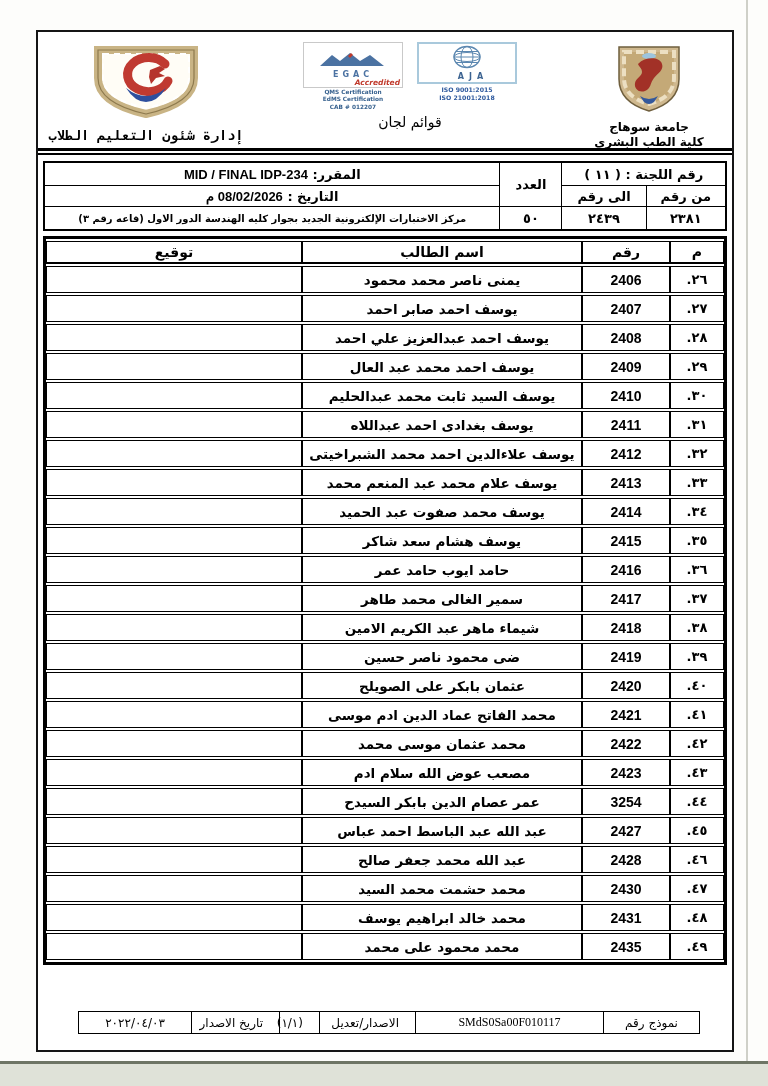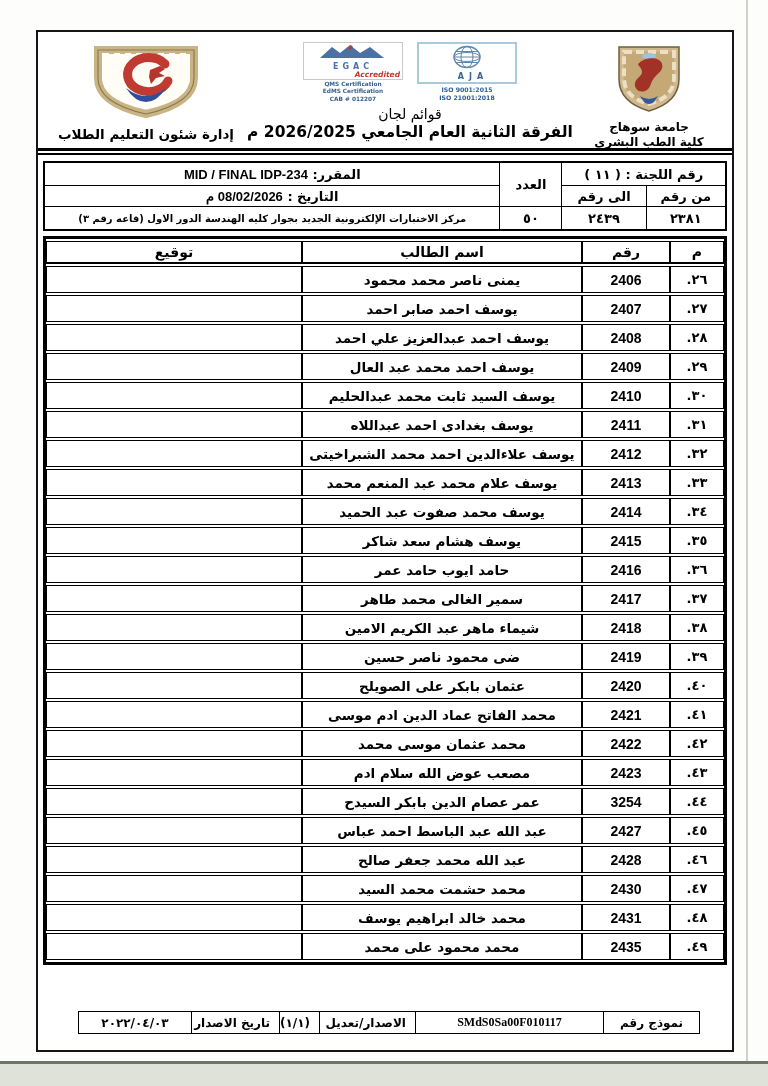--- a/index.html
+++ b/index.html
@@ -14,26 +14,26 @@
 
   .page-frame{
     position:absolute;left:36px;top:30px;width:698px;height:1022px;
     border:2px solid #151515;background:#fff;box-sizing:border-box;
   }
 
   
   .header{display:flex;height:116px;padding:8px 8px 0;box-sizing:border-box;}
   .univ-block{width:150px;text-align:center;padding-top:4px;}
   .univ-caption{font-weight:bold;font-size:12px;line-height:1.25;margin-top:2px;}
-  .dept-block{width:200px;text-align:center;padding-top:2px;}
+  .dept-block{width:200px;text-align:center;padding-top:2px;font-family:Liberation Mono, monospace;}
   .dept-caption{font-weight:bold;font-size:13.5px;margin-top:2px;}
   .center-block{flex:1;text-align:center;padding-top:2px;}
   .logos-row{display:flex;justify-content:center;gap:14px;direction:ltr;}
   .egac{width:100px;}
-  .egac-box{border:1px solid #c9c9c9;background:#fff;padding:1px 2px 0;}
+  .egac-box{border:1px solid #c9c9c9;background:#fff;padding:9px 2px 0;}
   .egac-name{font-size:8px;font-weight:bold;letter-spacing:4px;color:#4b72a2;line-height:1;}
   .egac-accred{font-size:7.5px;font-weight:bold;font-style:italic;color:#c0392b;line-height:1.1;text-align:right;}
   .egac-lines{font-size:5.8px;font-weight:bold;color:#38628f;line-height:1.25;margin-top:1px;}
   .aja{width:100px;}
   .aja-box{border:2px solid #a9c9dc;background:#fff;padding:1px 0 0;}
   .aja-name{font-size:8px;font-weight:bold;letter-spacing:5px;color:#3c6391;line-height:1.1;padding-left:12px;}
   .aja-lines{font-size:6.2px;font-weight:bold;color:#2f5a9e;line-height:1.3;margin-top:2px;}
   .doc-title{font-weight:normal;font-size:14px;margin-top:3px;}
   .doc-subtitle{font-weight:bold;font-size:15.5px;margin-top:1px;}
 
@@ -67,21 +67,21 @@
   .c-num{font-weight:bold;font-size:14px;font-family:"Liberation Sans",sans-serif;margin-top:29px;}
   .c-name{font-weight:bold;font-size:13.5px;}
 
   
   .footer-table{
     position:absolute;bottom:16px;right:32px;width:622px;
     border-collapse:collapse;table-layout:fixed;
   }
   .footer-table td{
     border:1.5px solid #000;height:21px;text-align:center;
-    font-weight:bold;font-size:12px;padding:0 9px;white-space:nowrap;
+    font-weight:normal;font-size:12px;padding:0 16px;white-space:nowrap;
   }
   .footer-code{font-family:"Liberation Serif",serif;font-size:13px;}
 </style>
 </head>
 <body>
 
 <div class="scan-right-line"></div>
 <div class="scan-bottom-band"></div>
 
 <div class="page-frame">
@@ -137,21 +137,20 @@
             </span>
             <div class="aja-name">AJA</div>
           </div>
           <div class="aja-lines">
             <div>ISO 9001:2015</div>
             <div>ISO 21001:2018</div>
           </div>
         </div>
       </div>
       <div class="doc-title">قوائم لجان</div>
-      <div class="doc-subtitle">الفرقة الثانية العام الجامعي 2026/2025 م</div>
     </div>
 
     <div class="dept-block">
       <span>
         <svg width="112" height="78" viewBox="0 0 112 78">
           <path d="M8 8 h96 v28 c0 20 -21 30 -48 36 C29 66 8 56 8 36 Z" fill="#fffdf6" stroke="#c9b485" stroke-width="8"></path>
           <path d="M8 8 h96 v28 c0 20 -21 30 -48 36 C29 66 8 56 8 36 Z" fill="none" stroke="#8e7a4e" stroke-width="1.2"></path>
           <path d="M13 12 h86 v23 c0 17 -18 26 -43 31 C32 61 13 52 13 35 Z" fill="none" stroke="#ffffff" stroke-width="2" stroke-dasharray="6 5"></path>
           <path d="M75 22 a 21 17 0 1 0 3 17" fill="none" stroke="#c03a31" stroke-width="9" stroke-linecap="round"></path>
           <path d="M60 28 l10 -4 5 3 -6 4 6 3 -9 2 -5 6 -2 -7 Z" fill="#b5342c"></path>

